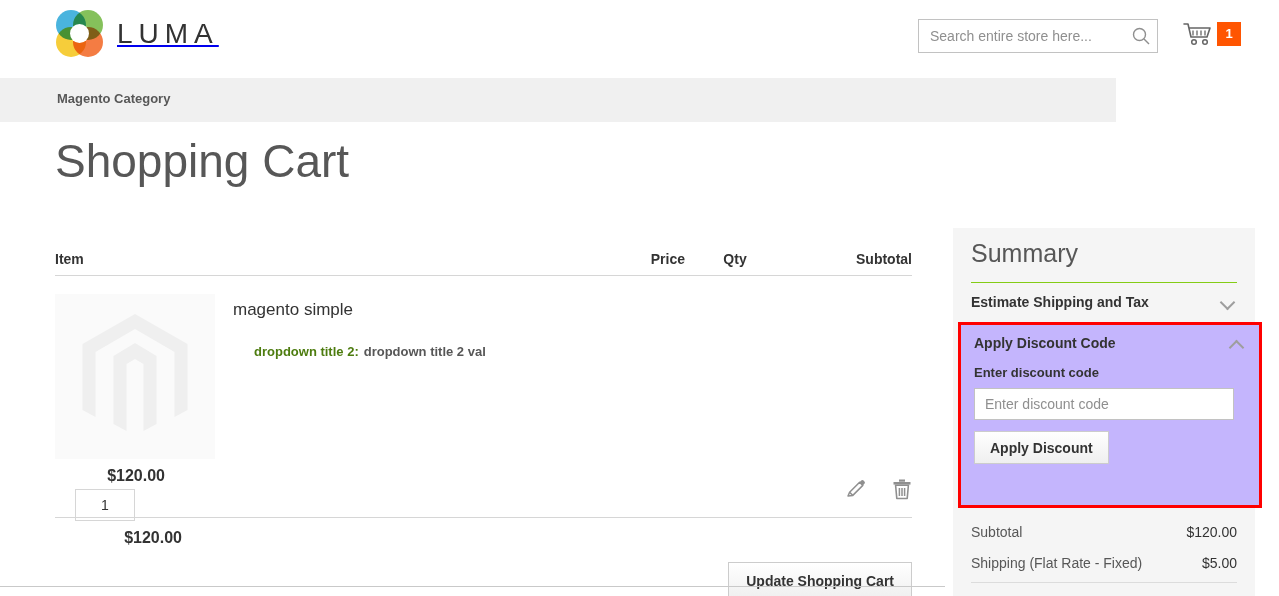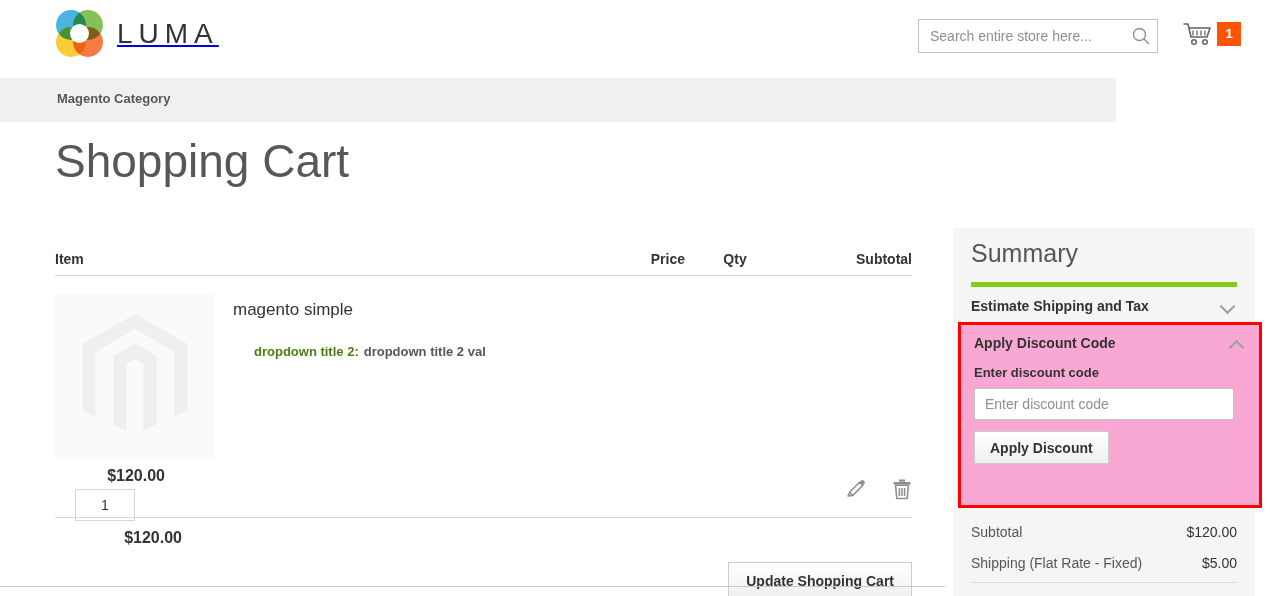--- a/index.html
+++ b/index.html
@@ -342,21 +342,21 @@
   .summary-title {
     font-size: 25px;
     font-weight: 300;
     color: #575757;
     padding-top: 12px;
     padding-bottom: 14px;
     line-height: 1.1;
   }
 
   .collapsible {
-    border-top: 5px solid #84cc16;
+    border-top: 1px solid #84cc16;
   }
   .collapsible-head {
     display: flex;
     align-items: center;
     justify-content: space-between;
     height: 38px;
     cursor: pointer;
     font-size: 14px;
     font-weight: 700;
     color: #333333;
@@ -381,21 +381,21 @@
   }
 
   .discount-block {
     border: 3px solid #ff0000;
     position: absolute;
     left: 5px;
     top: 94px;
     width: 304px;
     height: 186px;
     padding: 0 13px;
-    background: #f9a8d4;
+    background: #c4b5fd;
     z-index: 3;
   }
   .discount-block .collapsible-head {
     height: 36px;
     border: none;
   }
   .discount-body {
     padding-top: 4px;
   }
   .field-label {

